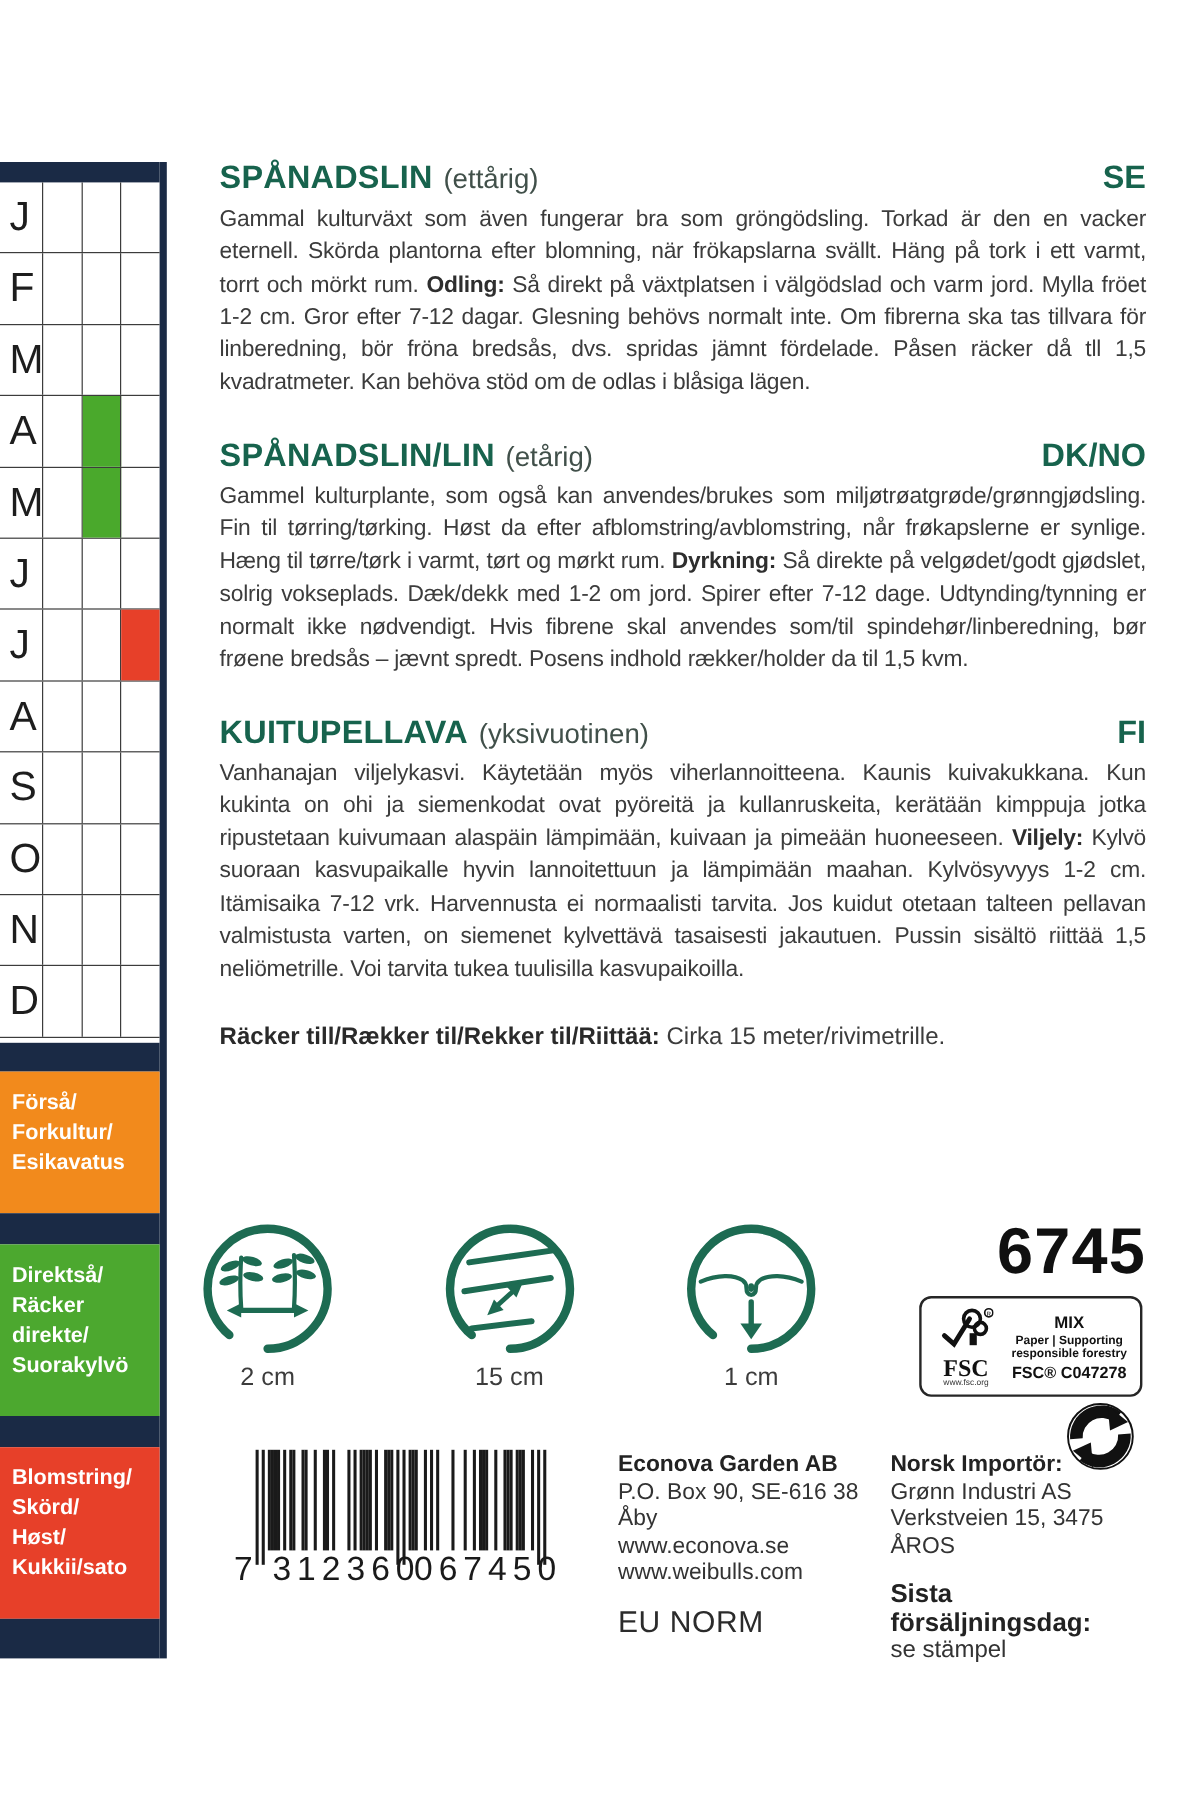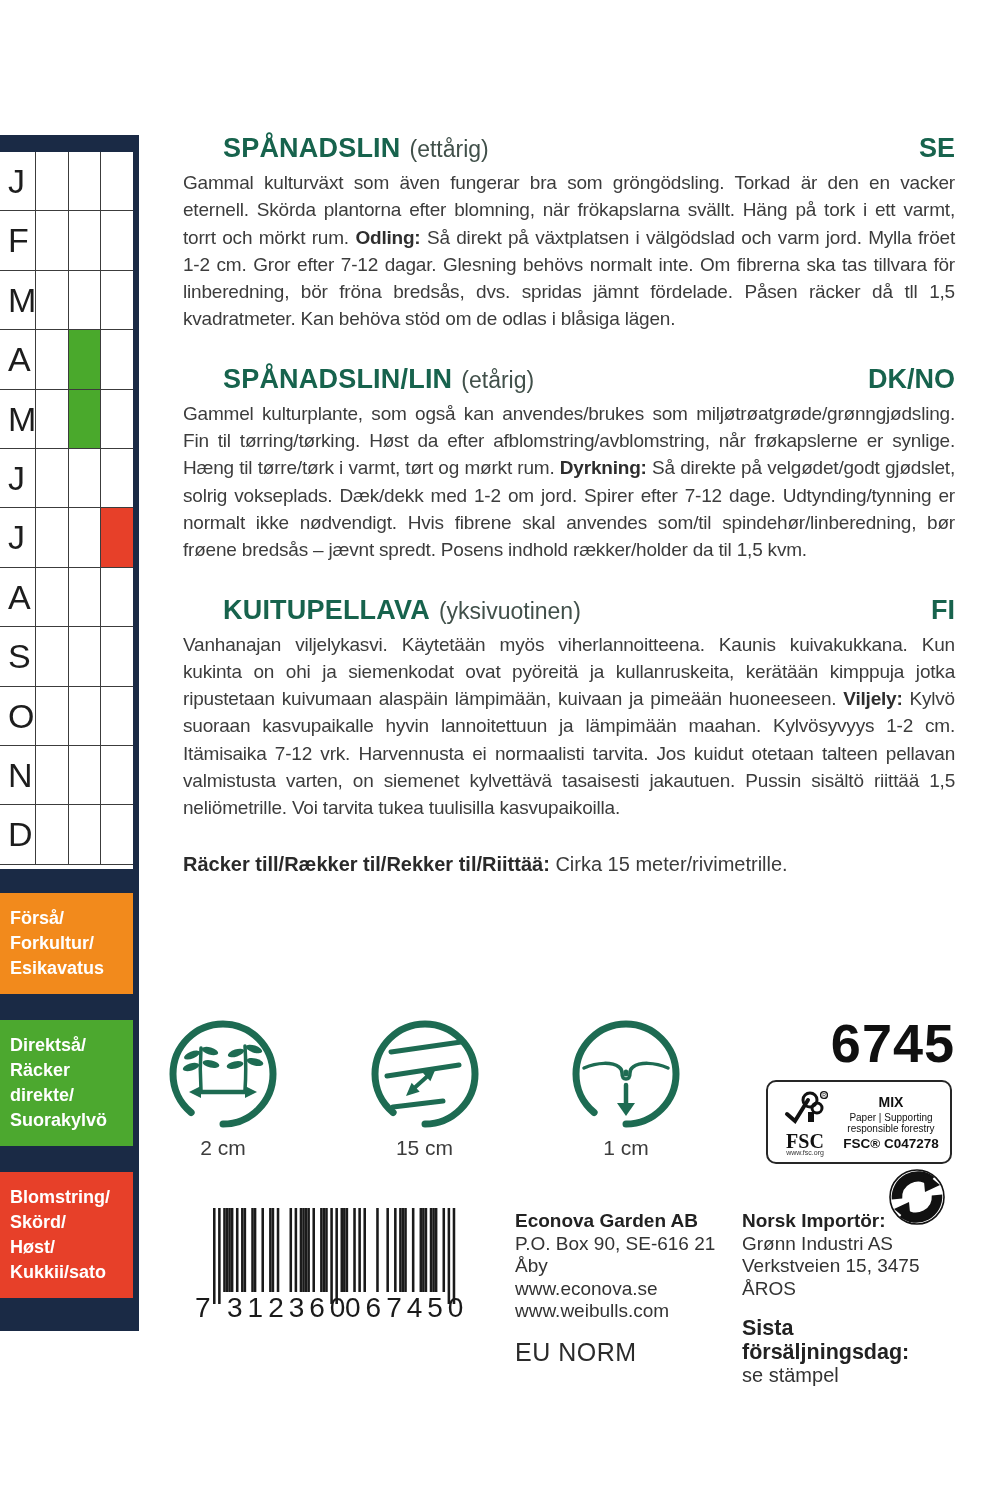--- a/index.html
+++ b/index.html
@@ -11,26 +11,26 @@
   .sidebar{position:absolute;left:0;top:135px;width:133px;border-right:6px solid #1a2a45;}
   .cal-topbar{height:17px;background:#1a2a45;}
   .cal-row{display:flex;height:59.4px;border-bottom:1px solid #3c3c3c;box-sizing:border-box;}
   .cal-cell{flex:1;border-right:1px solid #3c3c3c;box-sizing:border-box;}
   .cal-cell:last-child{border-right:none;}
   .cal-month{flex:none;width:36px;font-size:34px;color:#1d1d1d;line-height:58px;padding-left:8px;box-sizing:border-box;}
   .side-sep{height:26px;background:#1a2a45;}
   .side-sep-first{margin-top:4px;height:24px;}
   .side-sep-end{height:33px;}
   .side-block{display:flex;flex-direction:column;justify-content:center;
-    padding:13px 4px 13px 10px;color:#fff;font-weight:700;font-size:18px;line-height:25px;}
+    padding:13px 4px 30px 10px;color:#fff;font-weight:700;font-size:18px;line-height:25px;}
   
   .main-col{position:absolute;left:183px;top:133px;width:772px;}
   .sec{margin-bottom:31px;}
   .sec-head{display:flex;align-items:baseline;margin-bottom:5px;}
-  .sec-title{font-size:27px;font-weight:700;color:#17634d;letter-spacing:.2px;margin-left:40px;}
+  .sec-title{font-size:27px;font-weight:700;color:#17634d;letter-spacing:.2px;}
   .sec-sub{font-size:23px;color:#41504a;margin-left:9px;}
   .sec-lang{margin-left:auto;font-size:27px;font-weight:700;color:#17634d;}
   .sec-body{margin:0;font-size:19px;line-height:27.3px;text-align:justify;color:#3c3c3c;letter-spacing:-.2px;}
   .sec-body b{color:#2e2e2e;}
   .yield-line{font-size:20px;margin-top:2px;color:#3c3c3c;}
   .yield-line b{color:#2a2a2a;}
   
   .icons-row{position:absolute;left:167px;top:1018px;width:515px;display:flex;justify-content:space-between;}
   .icon-item{width:112px;text-align:center;}
   .icon-item svg{display:block;}
@@ -38,21 +38,21 @@
   
   .article-number{position:absolute;left:183px;top:1012px;width:772px;text-align:right;
     font-size:54px;font-weight:700;color:#101010;letter-spacing:1px;}
   .fsc-box{position:absolute;left:766px;top:1080px;width:186px;height:84px;border:2.5px solid #262626;
     border-radius:10px;box-sizing:border-box;display:flex;align-items:center;background:#fff;}
   .fsc-left{width:66px;text-align:center;padding-left:4px;}
   .fsc-acronym{font-family:"Liberation Serif", serif;font-weight:700;font-size:20px;color:#111;line-height:16px;}
   .fsc-url{font-size:7px;color:#333;}
   .fsc-right{flex:1;text-align:center;padding-right:6px;}
   .fsc-mix{font-size:14px;font-weight:700;color:#111;}
-  .fsc-claim{font-size:10px;font-weight:400;color:#111;line-height:11px;margin:2px 0;}
+  .fsc-claim{font-size:10px;font-weight:700;color:#111;line-height:11px;margin:2px 0;}
   .fsc-license{font-size:13.5px;font-weight:700;color:#111;margin-top:2px;}
   .green-dot{position:absolute;left:888px;top:1168px;}
   
   .barcode-wrap{position:absolute;left:193px;top:1208px;}
   .publisher{position:absolute;left:515px;top:1210px;width:215px;font-size:19px;line-height:22.5px;color:#333;}
   .publisher .bold{font-weight:700;color:#222;}
   .eu-norm{margin-top:18px;font-size:25px;color:#2b2b2b;letter-spacing:.5px;}
   .importer{position:absolute;left:742px;top:1210px;width:215px;font-size:19px;line-height:22.5px;color:#333;}
   .importer .bold{font-weight:700;color:#222;}
   .expiry-title{margin-top:16px;font-size:21.5px;font-weight:700;color:#222;line-height:24px;}
@@ -349,21 +349,21 @@
     <g fill="#1a1a1a" font-family="Liberation Sans, sans-serif" font-size="28">
       <text x="2" y="109">7</text>
       <text x="34" y="109" letter-spacing="5">312360</text>
       <text x="152" y="109" letter-spacing="5">067450</text>
     </g>
   </svg>
 </div>
 
 <div class="publisher">
   <div class="bold">Econova Garden AB</div>
-  <div>P.O. Box 90, SE-616 21 Åby</div>
+  <div>P.O. Box 90, SE-616 38 Åby</div>
   <div>www.econova.se</div>
   <div>www.weibulls.com</div>
   <div class="eu-norm">EU NORM</div>
 </div>
 
 <div class="importer">
   <div class="bold">Norsk Importör:</div>
   <div>Grønn Industri AS</div>
   <div>Verkstveien 15, 3475 ÅROS</div>
   <div class="expiry-title">Sista försäljningsdag:</div>

